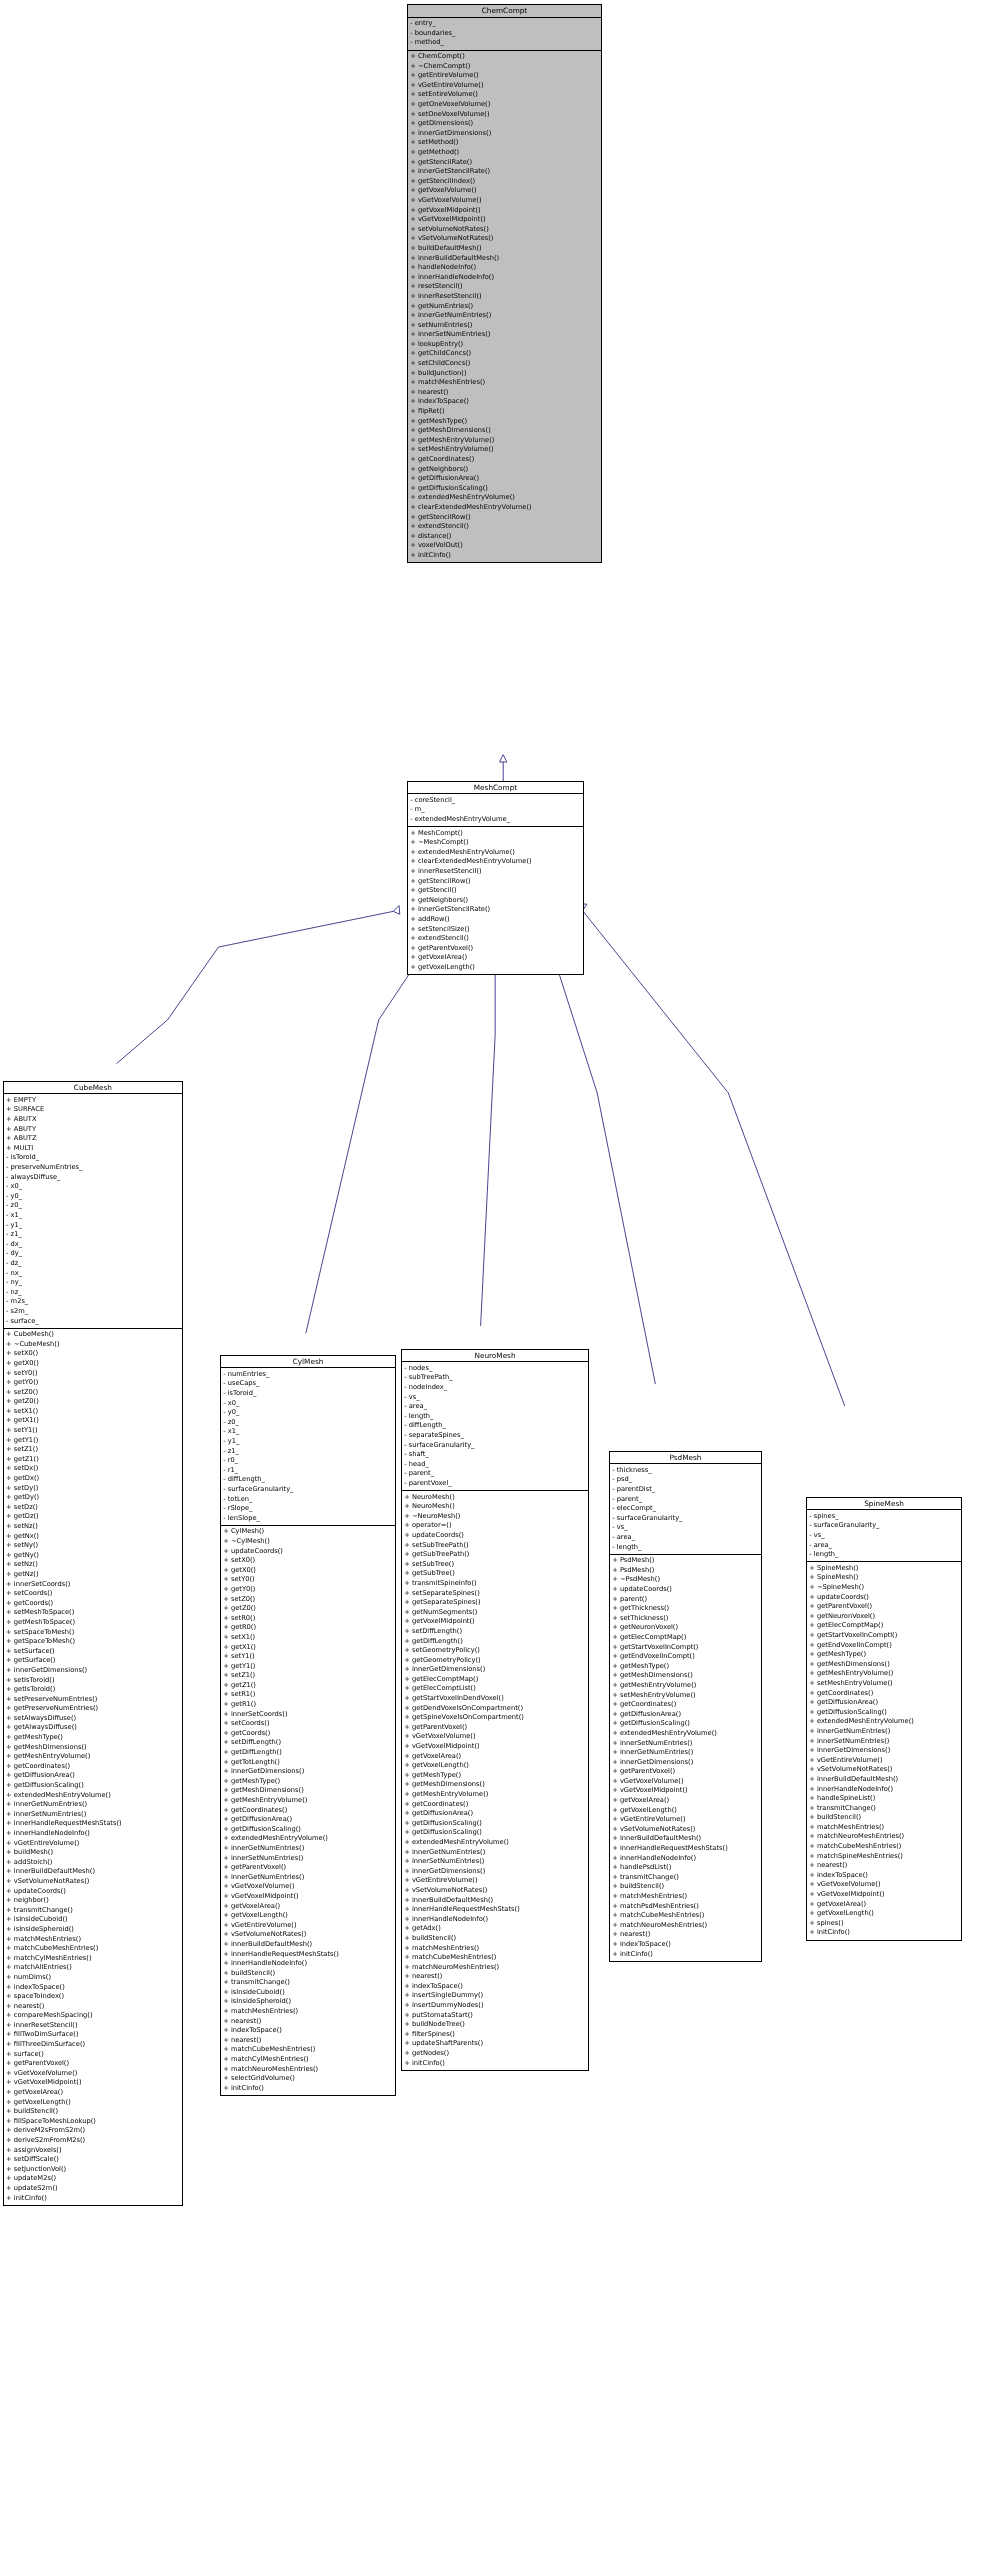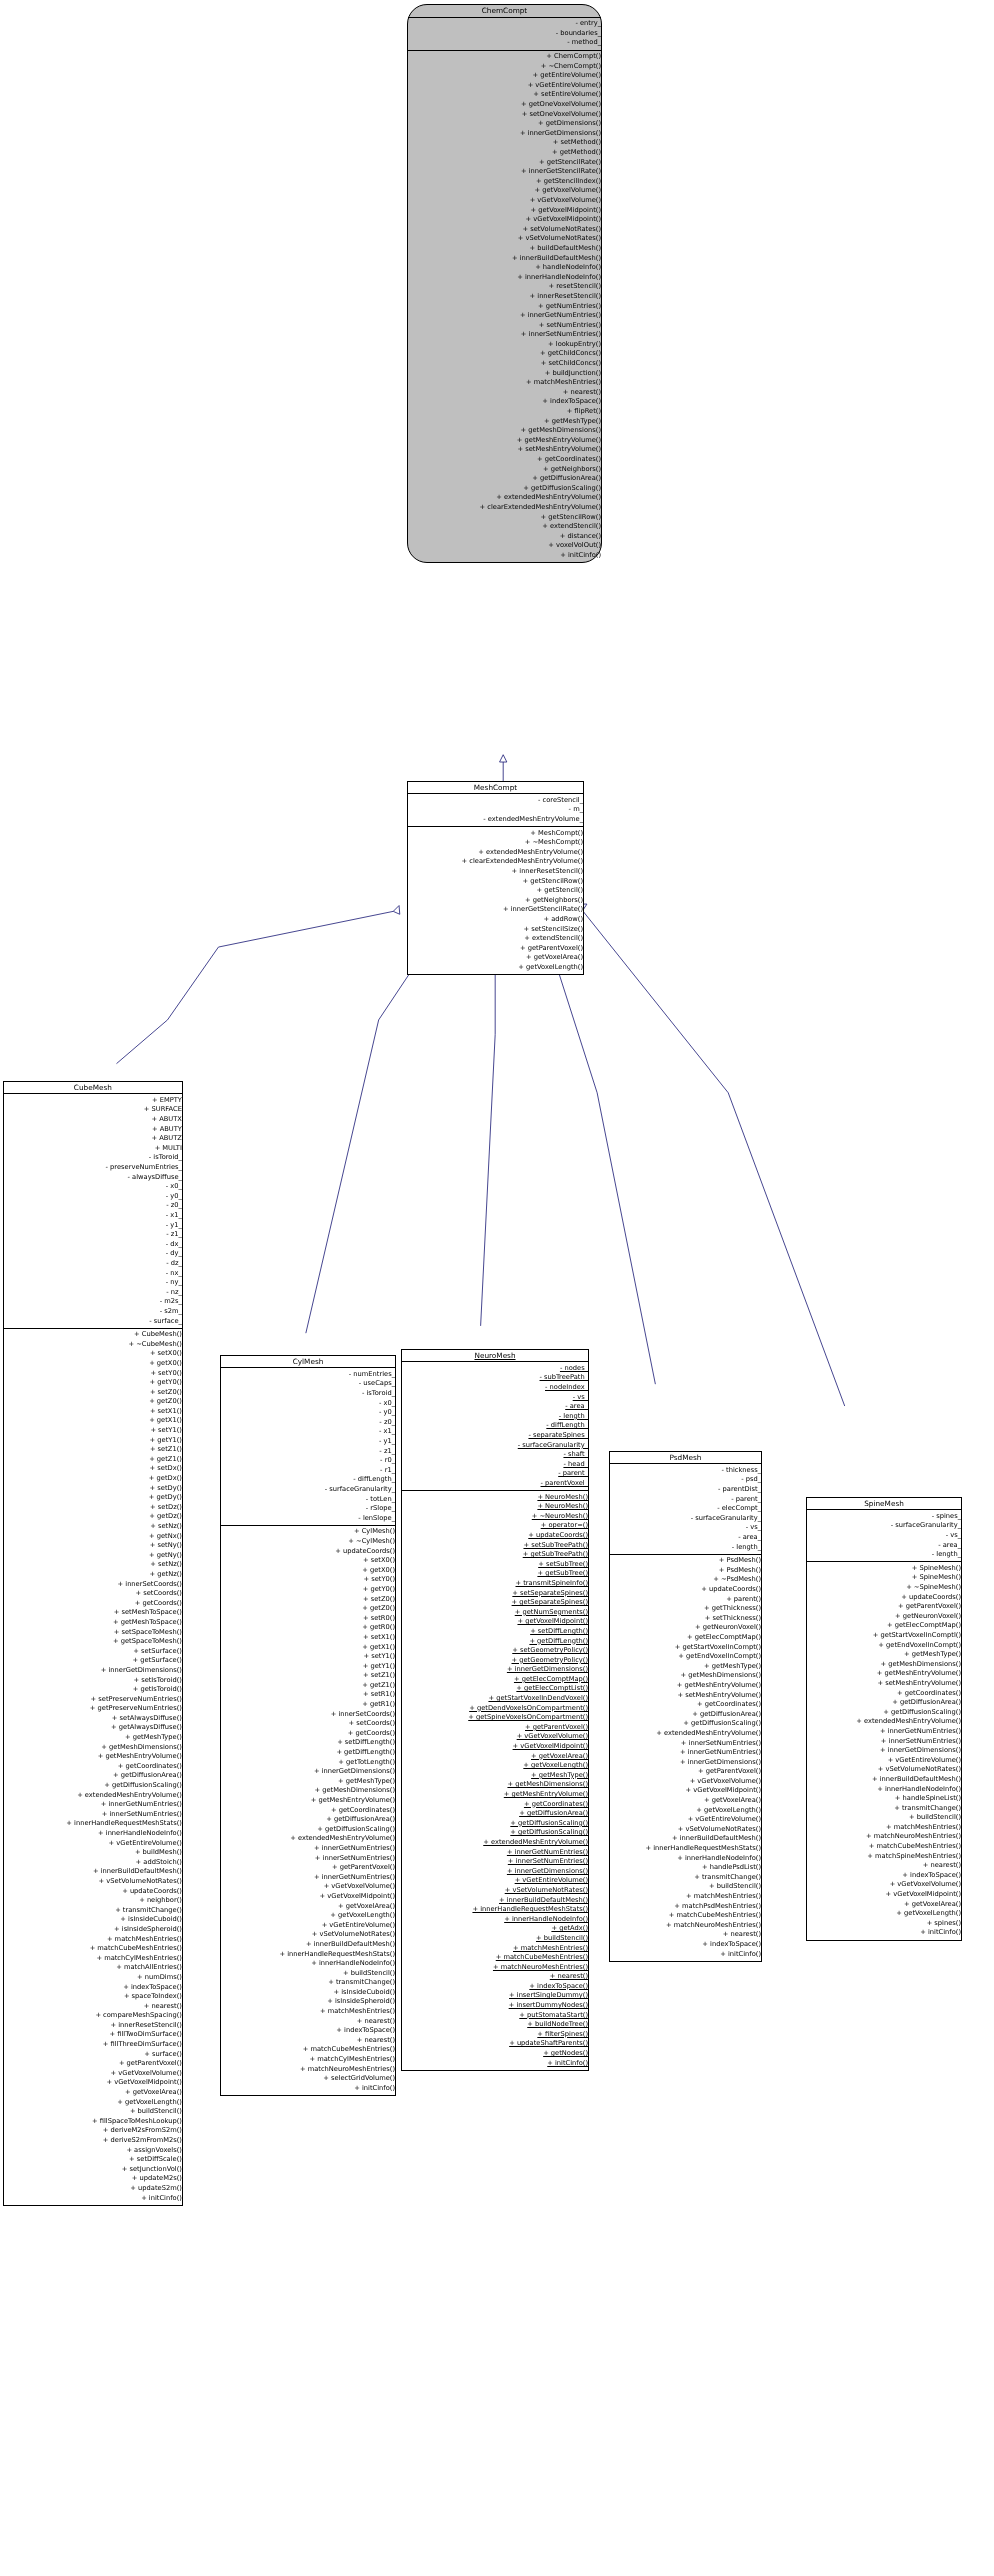--- a/index.html
+++ b/index.html
@@ -27,21 +27,20 @@
     font-size:7.3px;
     line-height:11.7px;
     height:12.4px;
     border-bottom:0.7px solid #000000;
     white-space:nowrap;
     overflow:hidden;
   }
   .compartment {
     padding:1.5px 0 1.5px 2.2px;
     border-bottom:0.7px solid #000000;
-    text-align:right;
   }
   .compartment:last-child { border-bottom:none; }
   .row { white-space:nowrap; overflow:hidden; height:9.6px; }
 </style>
 </head>
 <body>
 
 <div id="canvas">
   <svg class="edges" viewBox="0 0 1365 3536" preserveAspectRatio="none">
     <g stroke="#2a2a7f" fill="none" stroke-width="1.2">
@@ -60,21 +59,21 @@
       <path d="M800,1250 L1000,1500 L1160,1930"></path>
 
       <polygon points="548,1243 540,1251 549,1255" fill="#ffffff" stroke="#2a2a7f"></polygon>
       <polygon points="620,1250 614,1241 626,1241" fill="#ffffff" stroke="#2a2a7f"></polygon>
       <polygon points="680,1250 674,1241 686,1241" fill="#ffffff" stroke="#2a2a7f"></polygon>
       <polygon points="740,1250 734,1241 746,1241" fill="#ffffff" stroke="#2a2a7f"></polygon>
       <polygon points="800,1250 794,1241 806,1241" fill="#ffffff" stroke="#2a2a7f"></polygon>
     </g>
   </svg>
 
-  <div class="node base" style="left:407px; top:4.4px; width:195px;border-radius:20px;">
+  <div class="node base" style="left:407px; top:4.4px; width:195px;">
     <div class="title">ChemCompt</div>
     <div class="compartment">
         <div class="row">- entry_</div>
         <div class="row">- boundaries_</div>
         <div class="row">- method_</div>
       </div>
     <div class="compartment">
         <div class="row">+ ChemCompt()</div>
         <div class="row">+ ~ChemCompt()</div>
         <div class="row">+ getEntireVolume()</div>
@@ -356,21 +355,21 @@
         <div class="row">+ indexToSpace()</div>
         <div class="row">+ nearest()</div>
         <div class="row">+ matchCubeMeshEntries()</div>
         <div class="row">+ matchCylMeshEntries()</div>
         <div class="row">+ matchNeuroMeshEntries()</div>
         <div class="row">+ selectGridVolume()</div>
         <div class="row">+ initCinfo()</div>
       </div>
   </div>
 
-  <div class="node" style="left:401px; top:1349px; width:188px;text-decoration:underline;">
+  <div class="node" style="left:401px; top:1349px; width:188px;">
     <div class="title">NeuroMesh</div>
     <div class="compartment">
         <div class="row">- nodes_</div>
         <div class="row">- subTreePath_</div>
         <div class="row">- nodeIndex_</div>
         <div class="row">- vs_</div>
         <div class="row">- area_</div>
         <div class="row">- length_</div>
         <div class="row">- diffLength_</div>
         <div class="row">- separateSpines_</div>

